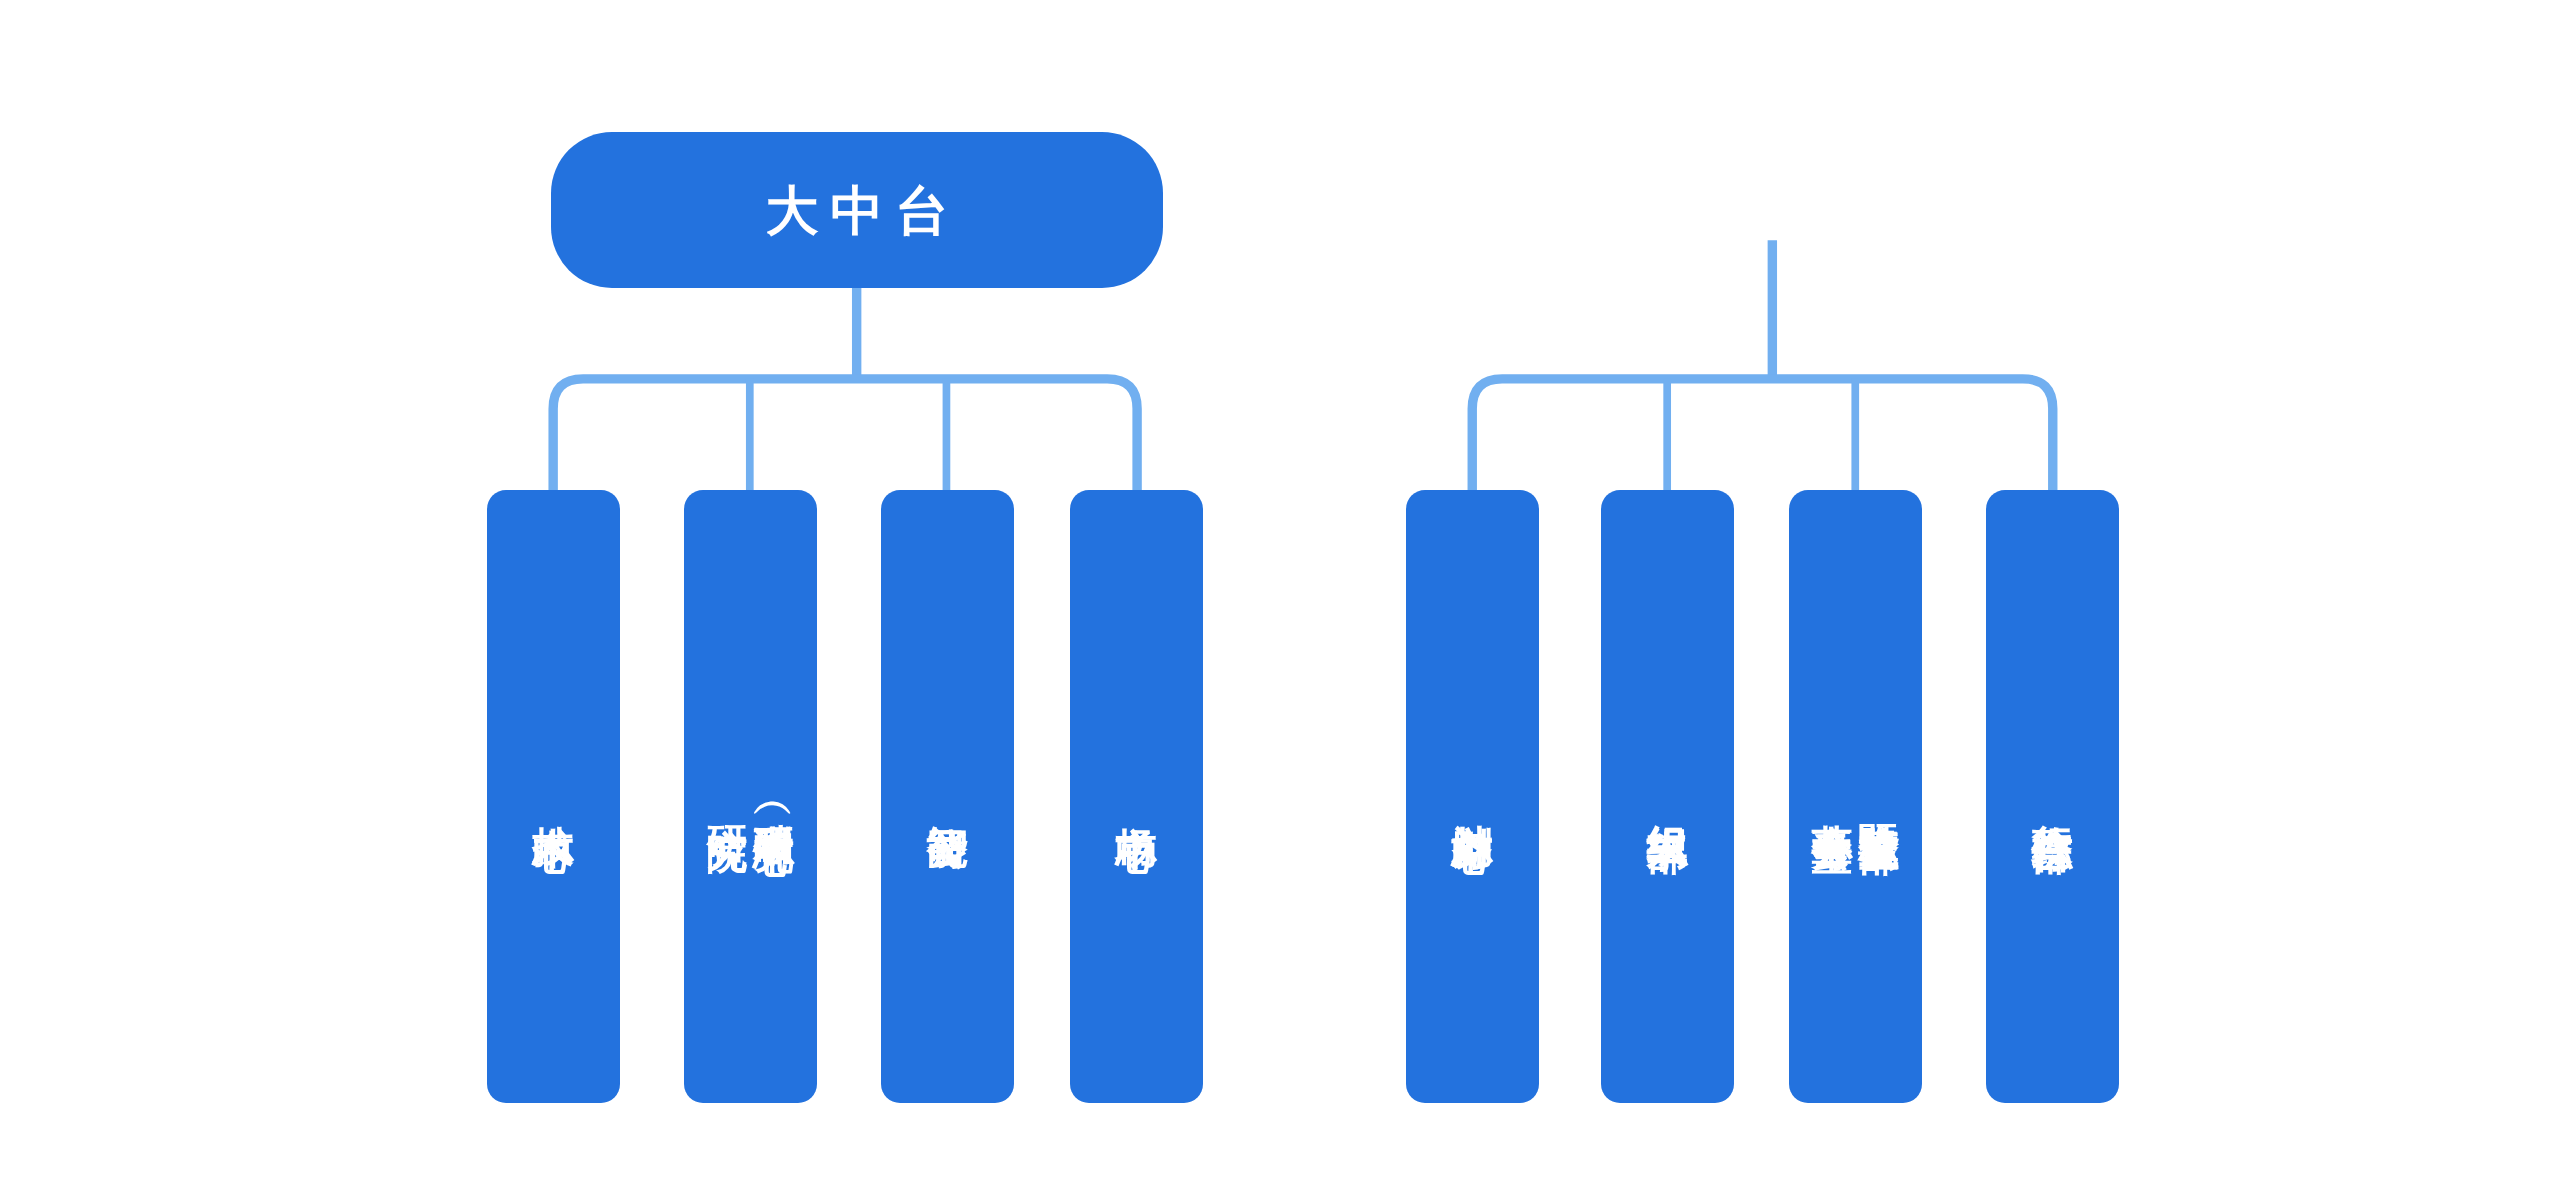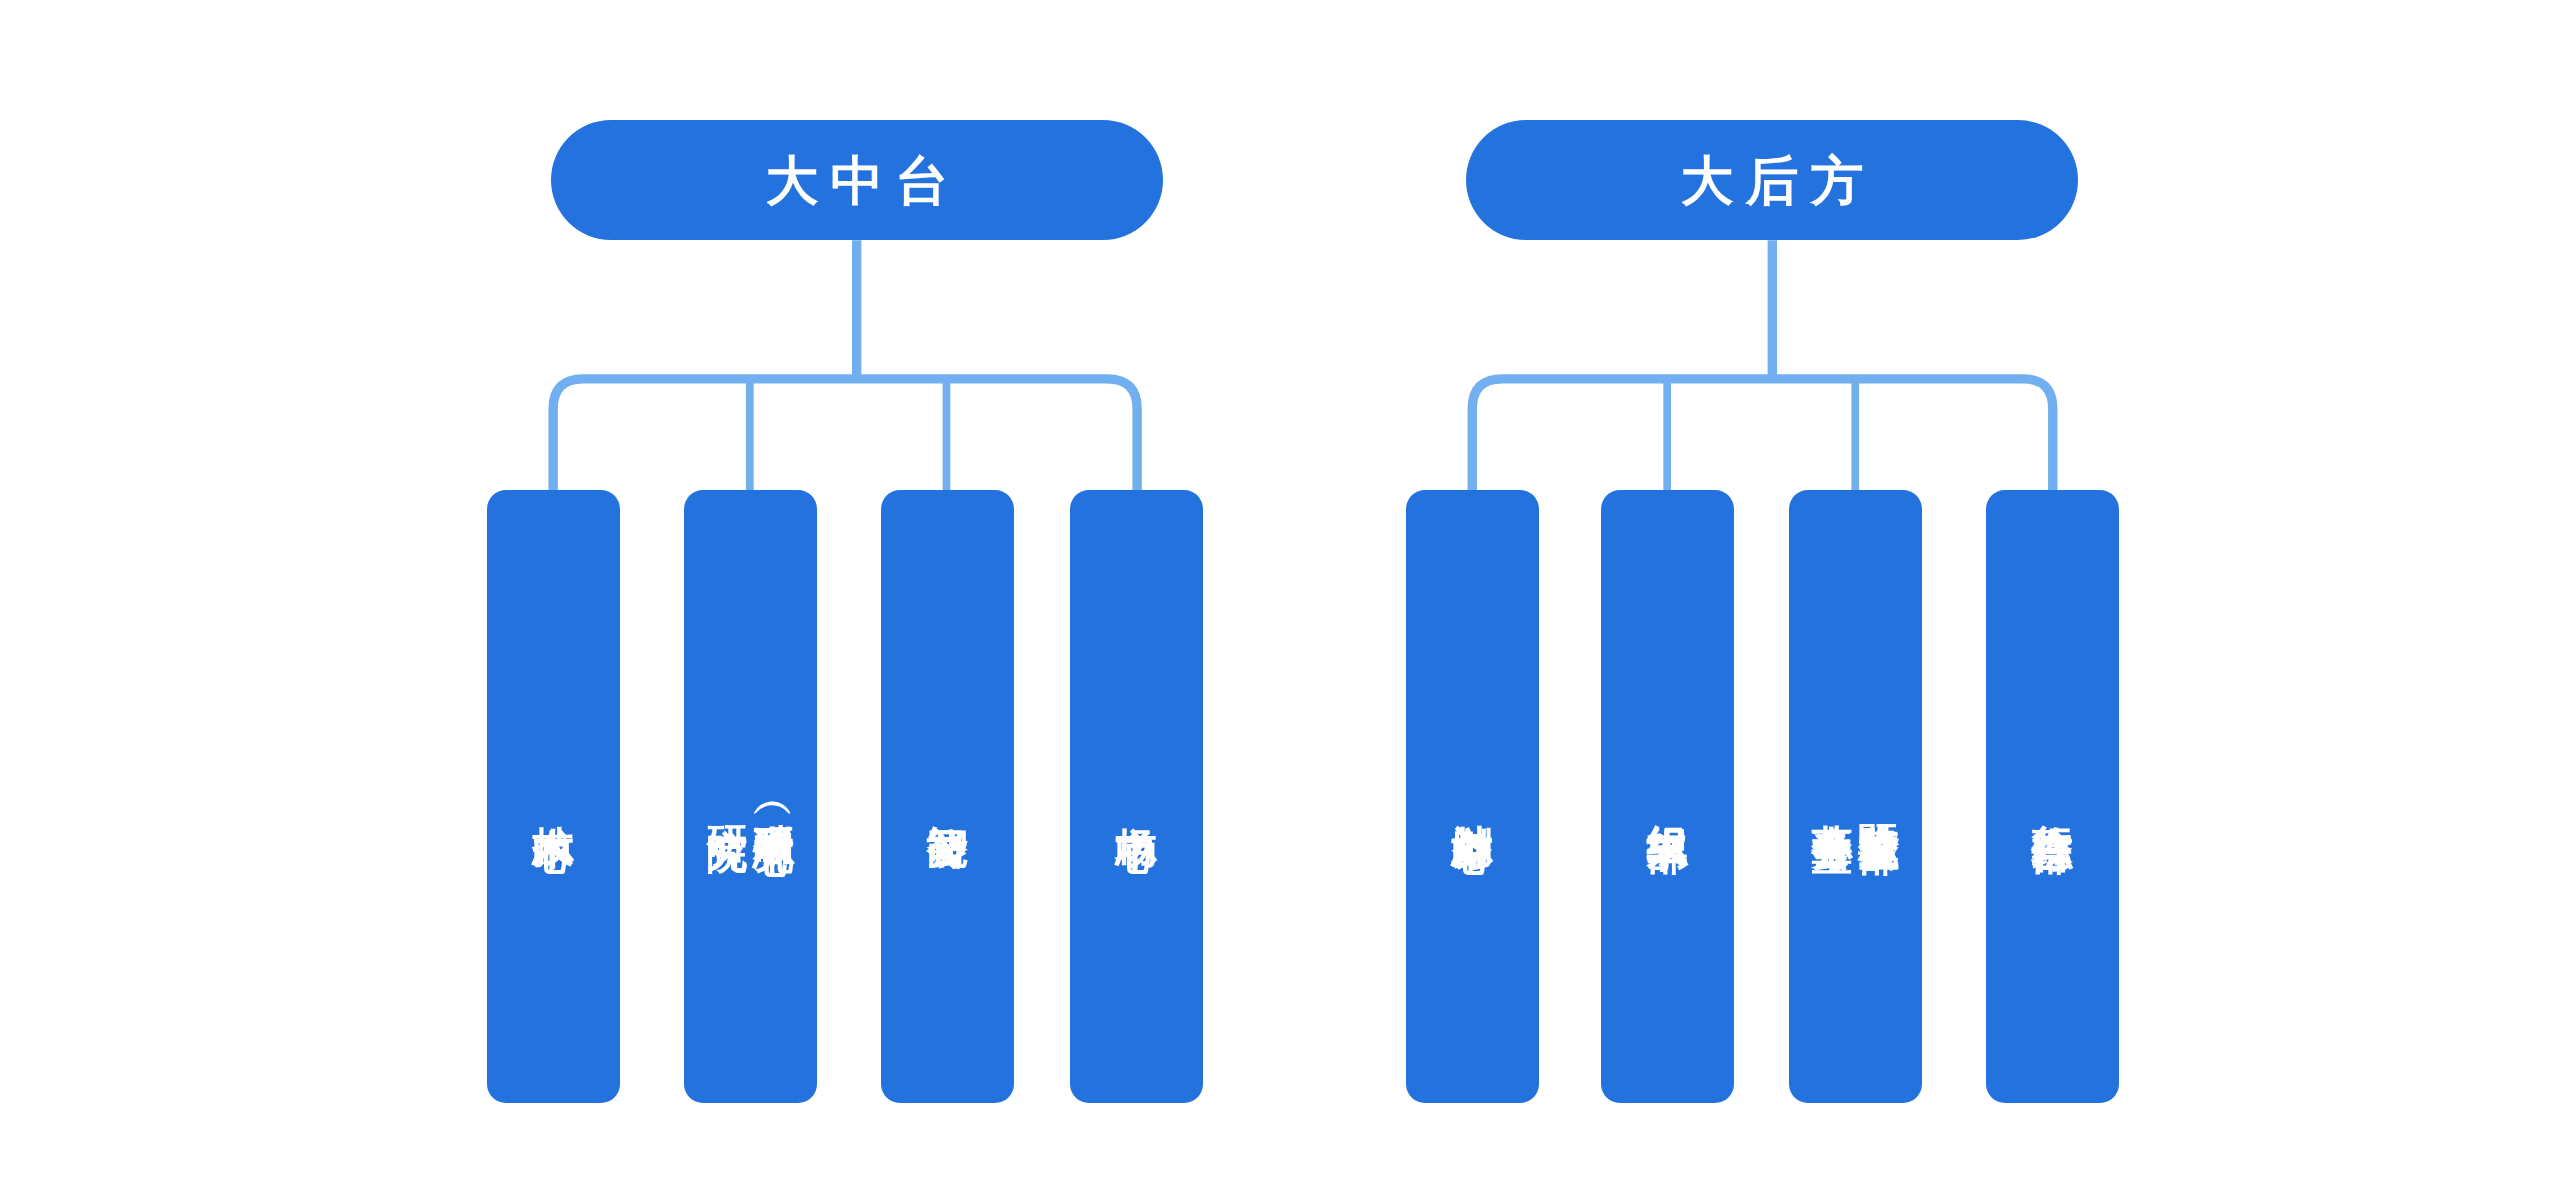--- a/index.html
+++ b/index.html
@@ -28,26 +28,27 @@
     left: 0;
     top: 0;
     width: 2576px;
     height: 1186px;
     pointer-events: none;
   }
 
   
   .header-pill {
     position: absolute;
-    height: 120px;
+    height: 156px;
     border-radius: 61px;
     background: #2372DE;
     display: flex;
     align-items: center;
     justify-content: center;
+    margin-top: 12px;
   }
   .header-label {
     color: #ffffff;
     font-size: 53px;
     font-weight: 700;
     letter-spacing: 12px;
     text-indent: 12px;
     line-height: 1;
     white-space: nowrap;
   }
@@ -112,23 +113,20 @@
   </div>
 
   <div class="dept-card" style="left:881px; top:490px; width:133px; height:613px;">
     <span class="dept-col">智能公司</span>
   </div>
 
   <div class="dept-card" style="left:1070px; top:490px; width:133px; height:613px;">
     <span class="dept-col">市场中心</span>
   </div>
 
-  <div class="header-pill" style="left:1466px; top:120px; width:612px;">
-    <span class="header-label">大后方</span>
-  </div>
 
   <div class="dept-card" style="left:1406px; top:490px; width:133px; height:613px;">
     <span class="dept-col">计划财务中心</span>
   </div>
 
   <div class="dept-card" style="left:1601px; top:490px; width:133px; height:613px;">
     <span class="dept-col">组织人事部</span>
   </div>
 
   <div class="dept-card two-col" style="left:1789px; top:490px; width:133px; height:613px;">

